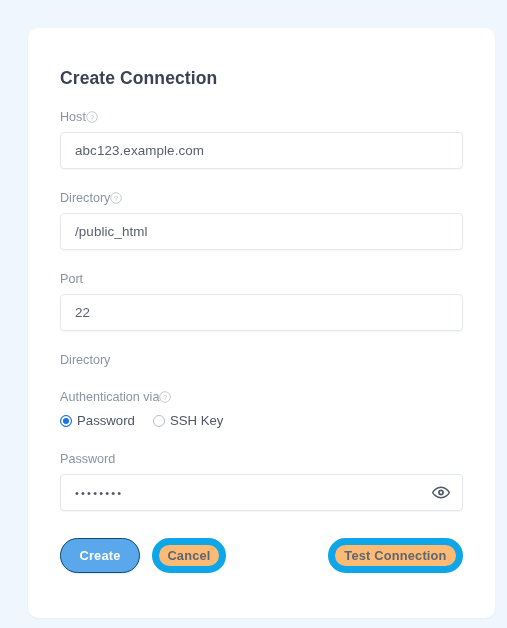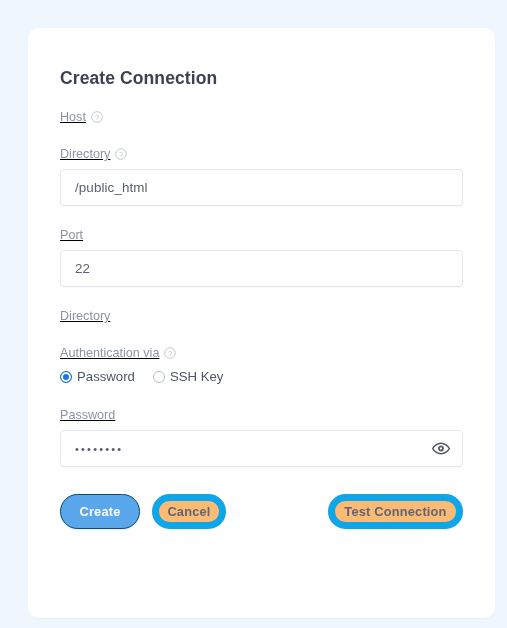--- a/index.html
+++ b/index.html
@@ -38,24 +38,22 @@
     letter-spacing: 0.1px;
     margin: 8px 0 0 0;
     line-height: 20px;
   }
   .field {
     margin-top: 21px;
   }
   .field-label-row {
     display: flex;
     align-items: center;
-    gap: 5px;
     height: 16px;
     margin-bottom: 7px;
-    text-decoration: underline;
   }
   .field-label {
     font-size: 12.6px;
     color: #8a94a4;
     line-height: 16px;
     white-space: nowrap;
   }
   .help-icon {
     width: 12px;
     height: 12px;
@@ -183,20 +181,23 @@
 
     <div class="field">
       <div class="field-label-row">
         <span class="field-label">Host</span>
         <span class="help-icon">
           <svg width="12" height="12" viewBox="0 0 12 12">
             <circle cx="6" cy="6" r="5.3" fill="none" stroke="#c3cad4" stroke-width="1"></circle>
             <text x="6" y="8.7" text-anchor="middle" font-size="7.5" fill="#b5bdc9" font-family="Liberation Sans, sans-serif">?</text>
           </svg>
         </span>
+      </div>
+      <div class="input-box">
+        <span class="input-value">abc123.example.com</span>
       </div>
     </div>
 
     <div class="field">
       <div class="field-label-row">
         <span class="field-label">Directory</span>
         <span class="help-icon">
           <svg width="12" height="12" viewBox="0 0 12 12">
             <circle cx="6" cy="6" r="5.3" fill="none" stroke="#c3cad4" stroke-width="1"></circle>
             <text x="6" y="8.7" text-anchor="middle" font-size="7.5" fill="#b5bdc9" font-family="Liberation Sans, sans-serif">?</text>

